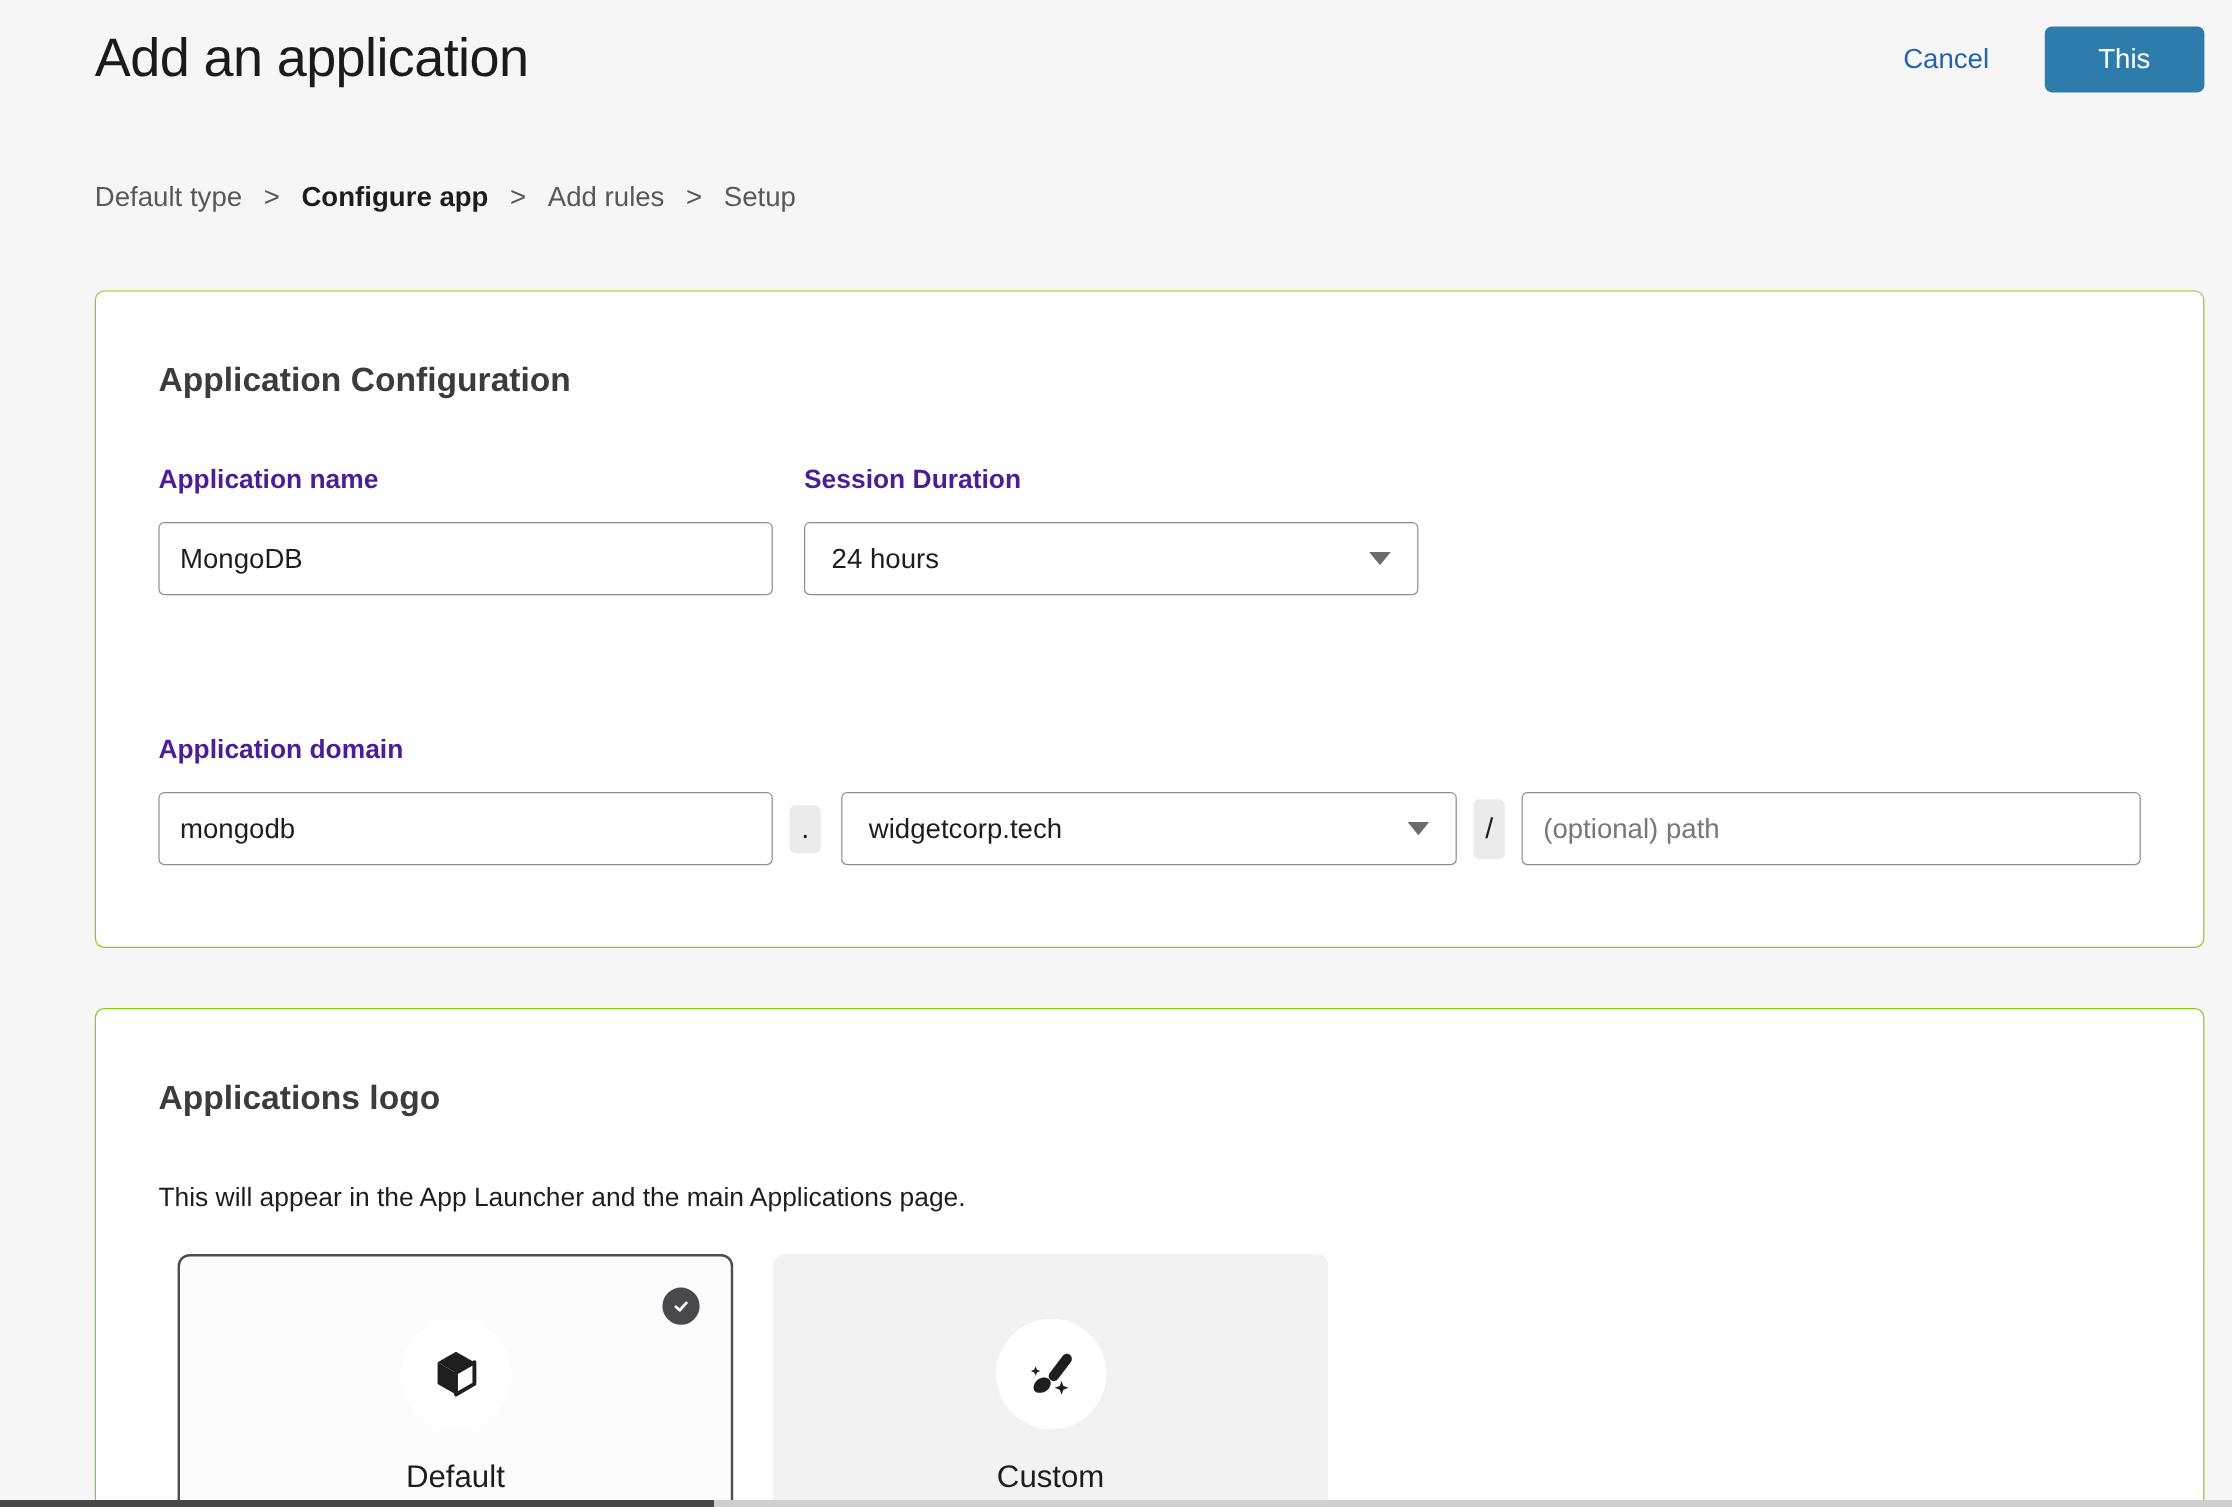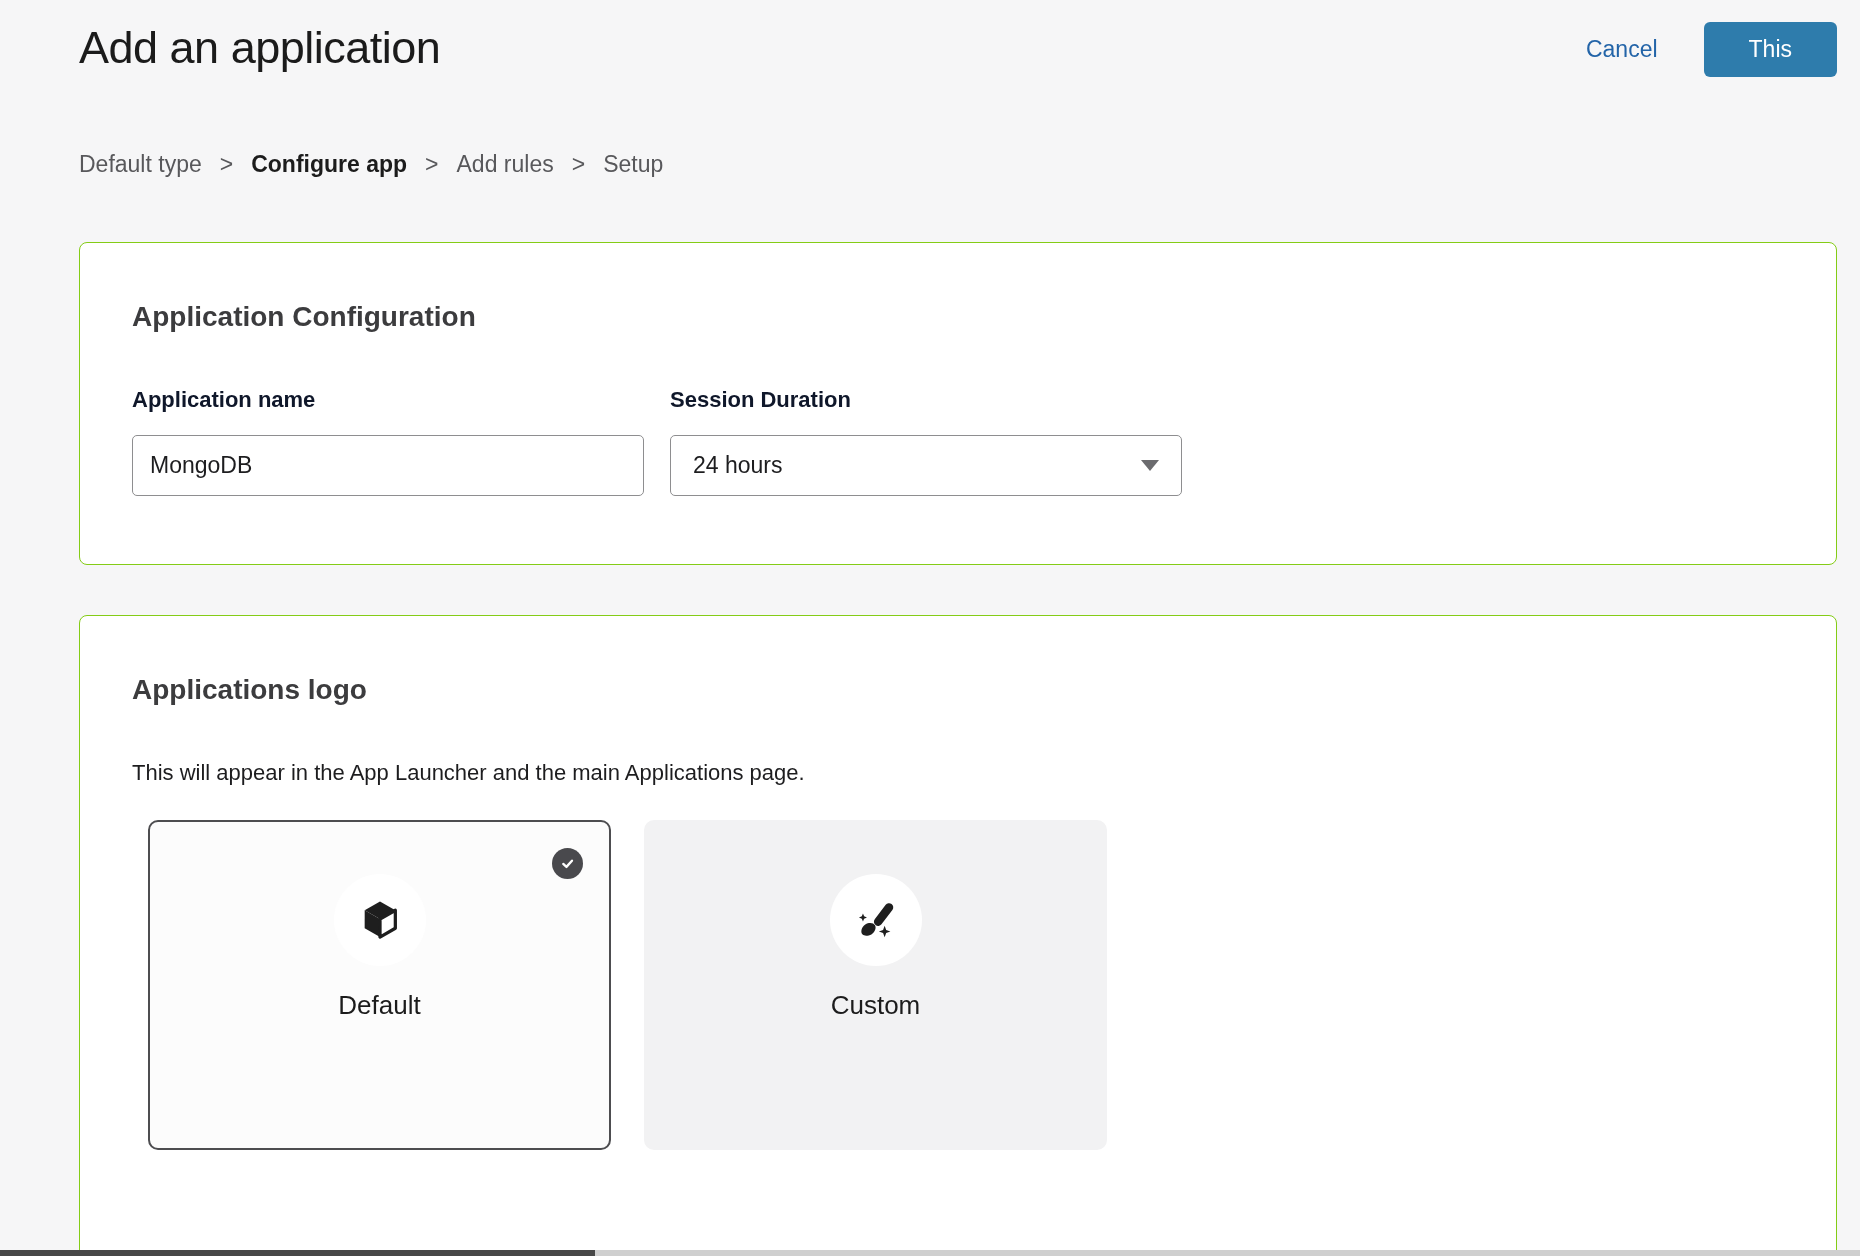--- a/index.html
+++ b/index.html
@@ -32,21 +32,21 @@
     background:#ffffff; border:1px solid #84cc16; border-radius:8px;
     margin-top:64px; padding:58px 52px 68px 52px;
   }
   .card.logo-card { margin-top:50px; padding-bottom:260px; }
   .card-heading { font-size:28px; font-weight:700; color:#3c3c3e; }
 
   
   .form-row { display:flex; margin-top:54px; }
   .field-col { width:512px; }
   .field-col + .field-col { margin-left:26px; }
-  .field-label { display:block; font-size:22px; font-weight:700; color:#0f172a; margin-bottom:22px; }
+  .field-label { display:block; font-size:22px; font-weight:700; color:#4c1d95; margin-bottom:22px; }
   .text-input {
     width:100%; height:61px; border:1px solid #8e8e90; border-radius:5px;
     font-size:23px; font-family:inherit; color:#1d1d1f; padding:0 17px; background:#fff;
   }
   .text-input::placeholder { color:#77777a; }
   .select-box {
     height:61px; border:1px solid #8e8e90; border-radius:5px; background:#fff;
     display:flex; align-items:center; padding:0 22px; cursor:pointer;
   }
   .select-value { font-size:23px; color:#1d1d1f; flex:1; }
@@ -121,20 +121,33 @@
       </div>
       <div class="field-col">
         <label class="field-label">Session Duration</label>
         <div class="select-box">
           <span class="select-value">24 hours</span>
           <span class="chevron-down"></span>
         </div>
       </div>
     </div>
 
+    <div class="domain-section">
+      <label class="field-label">Application domain</label>
+      <div class="domain-row">
+        <input type="text" class="text-input domain-sub" value="mongodb" style="">
+        <span class="sep-chip dot-chip">.</span>
+        <div class="select-box domain-select">
+          <span class="select-value">widgetcorp.tech</span>
+          <span class="chevron-down"></span>
+        </div>
+        <span class="sep-chip slash-chip">/</span>
+        <input type="text" class="text-input path-input" placeholder="(optional) path" style="">
+      </div>
+    </div>
   </section>
 
   <section class="card logo-card">
     <h2 class="card-heading">Applications logo</h2>
     <p class="logo-desc">This will appear in the App Launcher and the main Applications page.</p>
 
     <div class="logo-options">
 
       <div class="logo-tile selected">
         <span class="check-badge">

